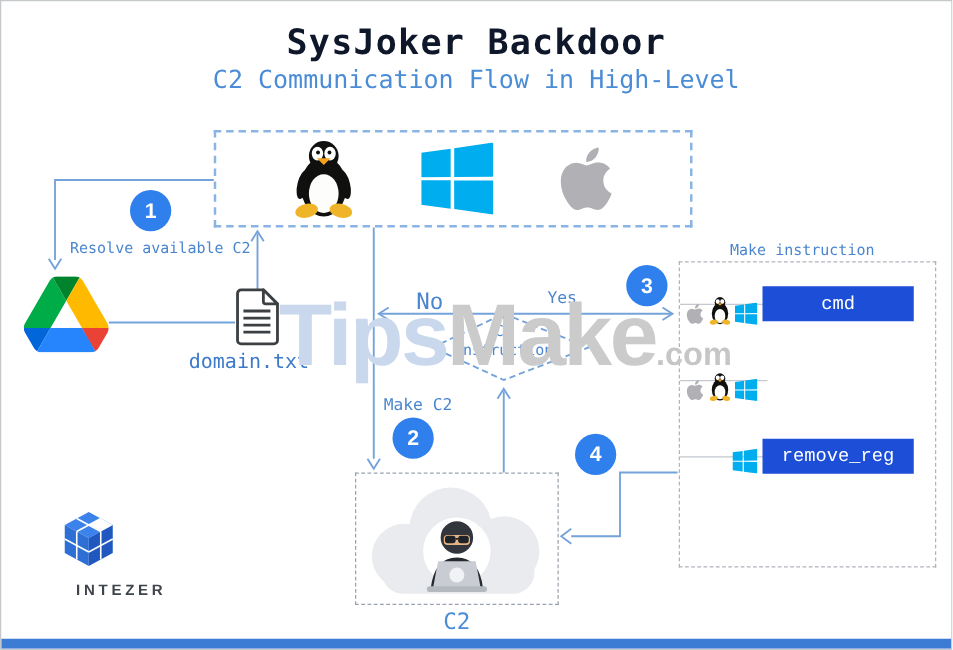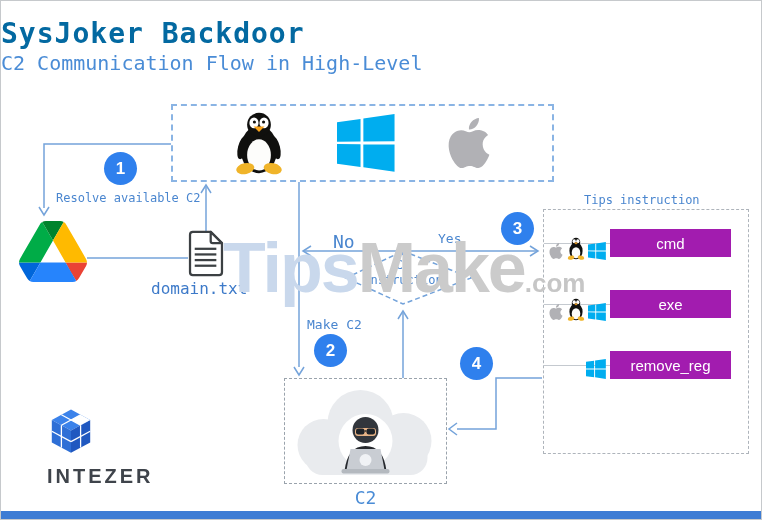--- a/index.html
+++ b/index.html
@@ -3,22 +3,22 @@
 <meta charset="utf-8">
 <style>
   html,body{margin:0;padding:0;background:#fff;}
   #page{
     position:relative;width:762px;height:520px;overflow:hidden;
     background:#ffffff;border:1px solid #c6c9cc;box-sizing:border-box;
     font-family:"DejaVu Sans Mono","Liberation Mono",monospace;
   }
   .abs{position:absolute;}
   
-  #title{top:16px;left:0;width:100%;text-align:left;font-size:28px;font-weight:bold;color:#0369a1;letter-spacing:1px;}
-  #subtitle{top:50px;left:0;width:100%;font-size:20px;color:#4a8cd6;}
+  #title{top:16px;left:0;width:100%;text-align:center;font-size:28px;font-weight:bold;color:#0f172a;letter-spacing:1px;}
+  #subtitle{top:50px;left:0;width:100%;text-align:center;font-size:20px;color:#4a8cd6;}
   
   .dashedbox{border:2px dashed #8ab4e4;box-sizing:border-box;}
   #platform-box{left:170px;top:103px;width:383px;height:78px;display:flex;align-items:center;justify-content:space-between;padding:0 58px;}
   #parse-box{left:542px;top:208px;width:206px;height:245px;border:1px dashed #aeb4bb;box-sizing:border-box;}
   #cloud-box{left:283px;top:377px;width:163px;height:106px;border:1px dashed #9aa3ac;box-sizing:border-box;}
   
   .step-circle{width:33px;height:33px;border-radius:50%;background:#2f80ed;color:#fff;
     display:flex;align-items:center;justify-content:center;
     font-family:"Liberation Sans",sans-serif;font-size:17px;font-weight:bold;}
   #circle-1{left:103px;top:151px;}
@@ -36,32 +36,32 @@
   #label-domain{left:150px;top:278px;font-size:16px;color:#3d7ac9;}
   #label-c2{left:283px;top:486px;width:163px;text-align:center;font-size:18px;color:#4a8cd6;}
   
   #decision-l1{left:345px;top:257px;width:114px;text-align:center;font-size:12px;color:#4a86cf;}
   #decision-l2{left:345px;top:272px;width:114px;text-align:center;font-size:12px;color:#4a86cf;}
   
   .cmd-row{position:relative;height:61px;}
   .cmd-row .row-line{position:absolute;left:0;top:32px;width:70px;border-top:1px solid #c4c9cf;}
   .cmd-row .row-icons{position:absolute;left:4px;top:26px;display:flex;align-items:flex-end;gap:2px;}
   .cmd-row.win-only .row-icons{left:42px;}
-  .cmd-btn{position:absolute;left:66px;top:18px;width:121px;height:28px;background:#a21caf;border:none;
-    color:#fff;font-family:Liberation Sans, sans-serif;font-size:15px;cursor:pointer;}
+  .cmd-btn{position:absolute;left:66px;top:18px;width:121px;height:28px;background:#1d4ed8;border:none;
+    color:#fff;font-family:Liberation Mono, monospace;font-size:15px;cursor:pointer;}
   #parse-rows{padding-top:1px;}
   
   #watermark{left:222px;top:224px;font-family:"Liberation Sans",sans-serif;font-weight:bold;
     font-size:70px;line-height:86px;z-index:40;white-space:nowrap;letter-spacing:-2px;}
   #watermark .wm1{color:#c9d8ec;}
   #watermark .wm2{color:#cbcbcb;}
   #watermark .wm3{font-size:26px;color:#c6c6c6;letter-spacing:0;}
   
   #intezer{left:46px;top:404px;width:100px;text-align:center;}
-  #intezer-name{margin-top:6px;font-family:"Liberation Sans",sans-serif;font-size:20px;font-weight:bold;
+  #intezer-name{margin-top:6px;font-family:"Liberation Sans",sans-serif;font-size:12px;font-weight:bold;
     letter-spacing:3px;color:#3f444b;}
   
   #bottom-bar{left:0;bottom:0;width:100%;height:8px;background:#3d7cd4;}
   svg{display:block;}
 </style>
 </head>
 <body>
 
 <div id="page">
 
@@ -120,21 +120,21 @@
     </span>
   </div>
 
   <div id="circle-1" class="abs step-circle">1</div>
   <div id="circle-2" class="abs step-circle">2</div>
   <div id="circle-3" class="abs step-circle">3</div>
   <div id="circle-4" class="abs step-circle">4</div>
 
   <div id="label-resolve" class="abs flow-label">Resolve available C2</div>
   <div id="label-ping" class="abs flow-label">Make C2</div>
-  <div id="label-parse" class="abs flow-label">Tips instruction</div>
+  <div id="label-parse" class="abs flow-label">Make instruction</div>
   <div id="label-no" class="abs flow-label">No</div>
   <div id="label-yes" class="abs flow-label">Yes</div>
   <div id="decision-l1" class="abs">C2</div>
   <div id="decision-l2" class="abs">Instruction</div>
 
   <span class="abs" style="left:18px;top:220px;z-index:2;">
     <svg width="68" height="61" viewBox="0 0 87.3 78">
       <path fill="#0066da" d="m6.6 66.85 3.85 6.65c.8 1.4 1.95 2.5 3.3 3.3l13.75-23.8h-27.5c0 1.55.4 3.1 1.2 4.5z"></path>
       <path fill="#00ac47" d="m43.65 25-13.75-23.8c-1.35.8-2.5 1.9-3.3 3.3l-25.4 44a9.06 9.06 0 0 0-1.2 4.5h27.5z"></path>
       <path fill="#ea4335" d="m73.55 76.8c1.35-.8 2.5-1.9 3.3-3.3l1.6-2.75 7.65-13.25c.8-1.4 1.2-2.95 1.2-4.5h-27.502l5.852 11.5z"></path>
@@ -207,21 +207,20 @@
                 <ellipse cx="15" cy="63" rx="10" ry="6" fill="#f0b429" transform="rotate(-12 15 63)"></ellipse>
                 <ellipse cx="45" cy="63" rx="10" ry="6" fill="#f0b429" transform="rotate(12 45 63)"></ellipse>
               </svg>
             </span>
           <span>
               <svg width="18" height="18" viewBox="0 0 88 88">
                 <path fill="#00adef" d="M0 12.4 35.7 7.5l0 34.4-35.7.2zM35.7 45.9l0 34.5L0 75.5 0 45.7zM40 6.9 87.3 0l0 41.5-47.3.4zM87.3 46.2l0 41.3-47.3-6.7-.1-34.7z"></path>
               </svg>
             </span>
         </span>
-        <button class="cmd-btn">exe</button>
       </div>
       <div class="cmd-row win-only">
         <span class="row-line"></span>
         <span class="row-icons">
           <span>
               <svg width="20" height="20" viewBox="0 0 88 88">
                 <path fill="#00adef" d="M0 12.4 35.7 7.5l0 34.4-35.7.2zM35.7 45.9l0 34.5L0 75.5 0 45.7zM40 6.9 87.3 0l0 41.5-47.3.4zM87.3 46.2l0 41.3-47.3-6.7-.1-34.7z"></path>
               </svg>
             </span>
         </span>

